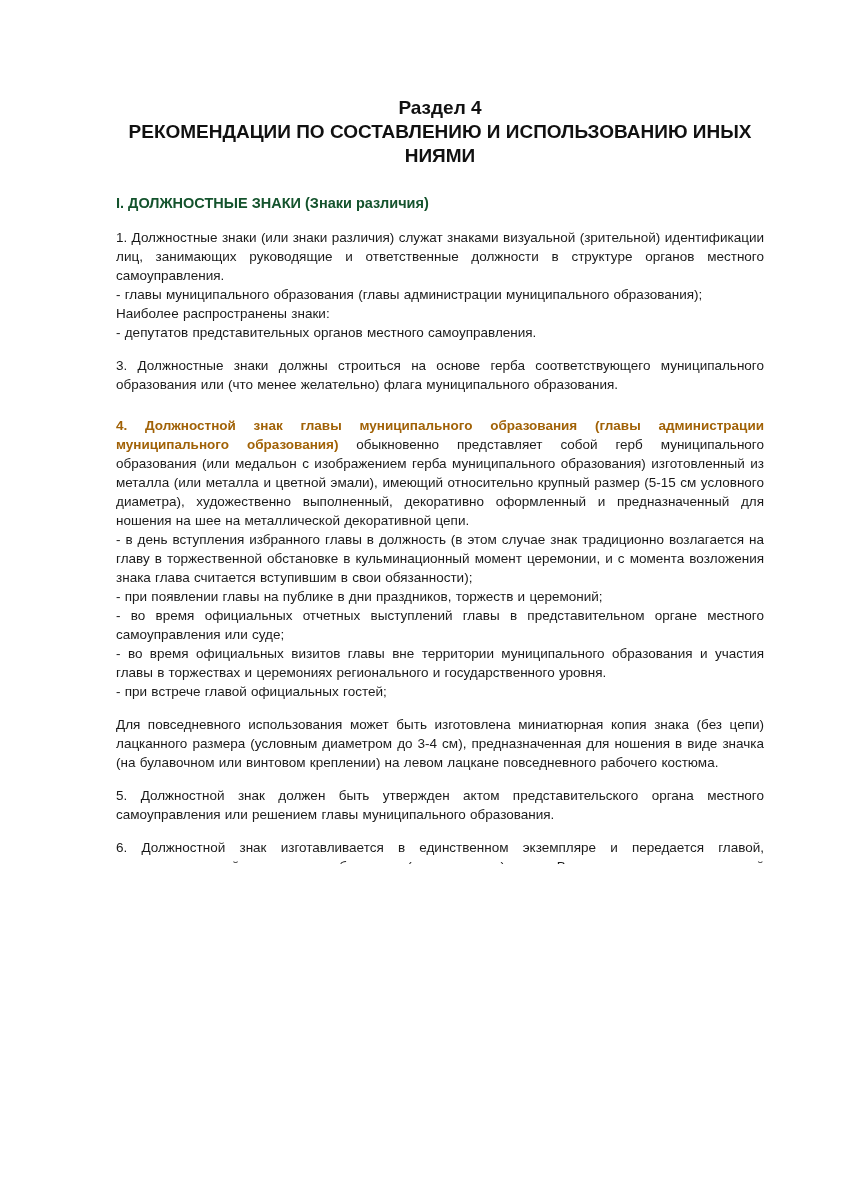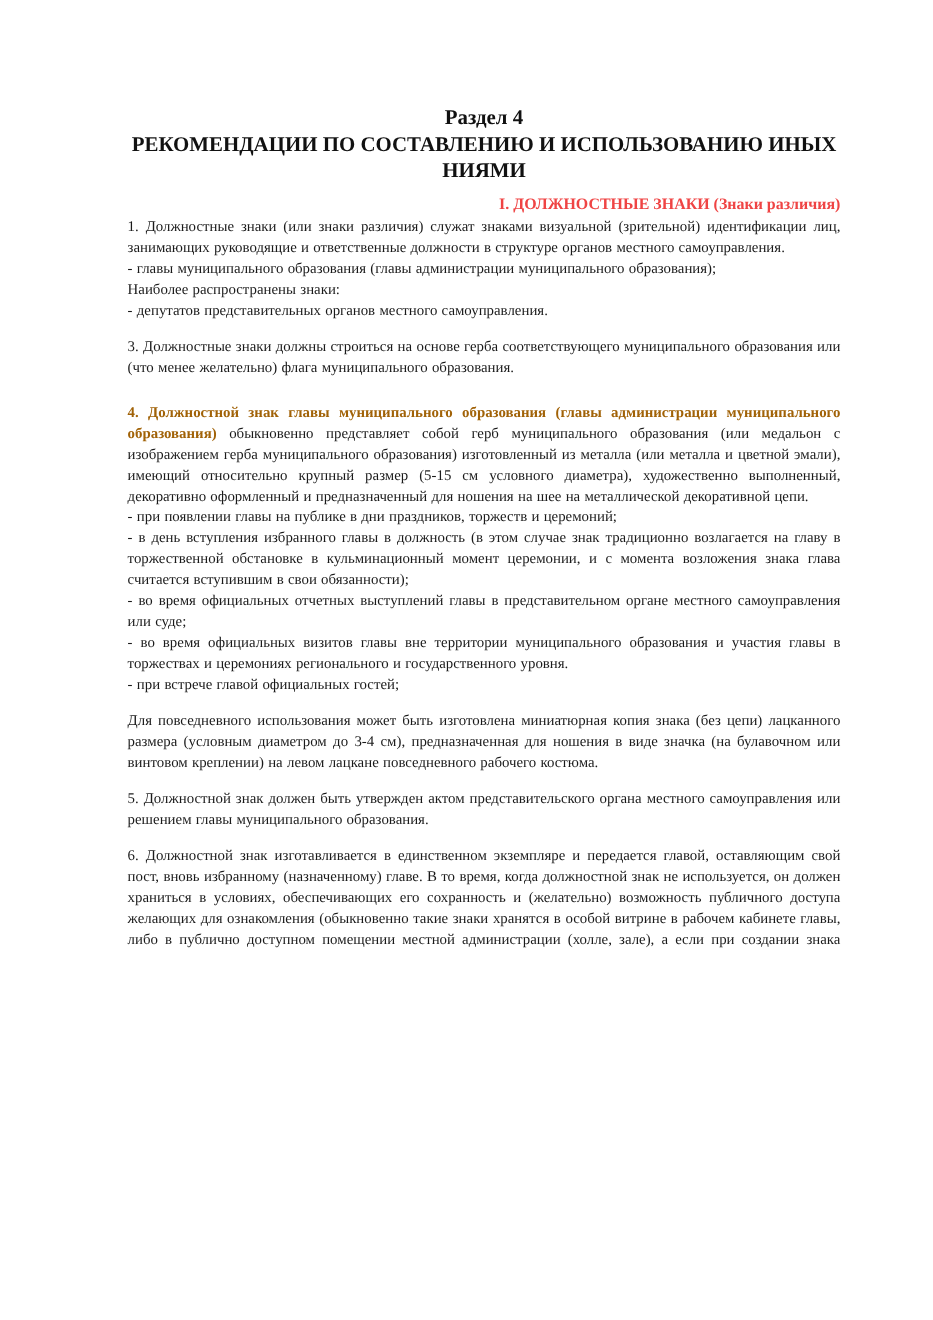--- a/index.html
+++ b/index.html
@@ -1,26 +1,26 @@
 <!DOCTYPE html>
 <html lang="ru"><head>
 <meta charset="utf-8">
 <style>
   html,body{margin:0;padding:0;}
   body{
     width:848px;height:1200px;background:#ffffff;
     font-family:"Liberation Sans",sans-serif;color:#1a1a1a;
     -webkit-font-smoothing:antialiased;
   }
-  .page{position:relative;width:848px;height:864px;background:#fff;overflow:hidden;font-family:Liberation Serif, serif;}
+  .page{position:relative;width:848px;height:864px;background:#fff;overflow:hidden;}
   .content{position:absolute;left:116px;top:96px;width:648px;}
   .doc-title{text-align:center;font-weight:700;font-size:19px;line-height:24px;color:#111;}
   .doc-title div{margin:0;}
-  .chapter{font-weight:700;font-size:14.5px;line-height:19px;margin-top:9px;color:#ef4444;text-align:right;}
-  .bodytext{}
+  .chapter{font-weight:700;font-size:14.5px;line-height:19px;margin-top:26px;color:#14532d;}
+  .bodytext{margin-top:15px;}
   .para{
     font-size:13.5px;line-height:19px;text-align:justify;
     margin:0 0 14px 0;word-spacing:0.5px;
   }
   .para .subline{text-align:justify;}
   .gap-lg{margin-top:22px;}
   b{color:#a16207;}
   .page-num{position:absolute;top:1122px;right:62px;font-size:17px;color:#1a1a1a;}
 </style>
 </head>
@@ -44,22 +44,22 @@
         <span class="subline" style="display:block">- главы муниципального образования (главы администрации муниципального образова­ния);</span>
         <span class="subline" style="display:block">Наиболее распространены знаки:</span>
         <span class="subline" style="display:block">- депутатов представительных органов местного самоуправления.</span>
       </p>
 
 
       <p class="para">3. Должностные знаки должны строиться на основе герба соответствующего муниципаль­ного образования или (что менее желательно) флага муниципального образования.</p>
 
       <p class="para gap-lg">
         <span class="subline" style="display:block"><b>4. Должностной знак главы муниципального образования (главы администрации муниципального образования)</b><span> обыкновенно представляет собой герб муниципального образования (или медальон с изображением герба муниципального образования) изго­товленный из металла (или металла и цветной эмали), имеющий относительно крупный размер (5-15 см условного диаметра), художественно выполненный, декоративно оформ­ленный и предназначенный для ношения на шее на металлической декоративной цепи.</span></span>
+        <span class="subline" style="display:block">- в день вступления избранного главы в должность (в этом случае знак традиционно воз­лагается на главу в торжественной обстановке в кульминационный момент церемонии, и с момента возложения знака глава считается вступившим в свои обязанности);</span>
         <span class="subline" style="display:block">- при появлении главы на публике в дни праздников, торжеств и церемоний;</span>
-        <span class="subline" style="display:block">- в день вступления избранного главы в должность (в этом случае знак традиционно воз­лагается на главу в торжественной обстановке в кульминационный момент церемонии, и с момента возложения знака глава считается вступившим в свои обязанности);</span>
         <span class="subline" style="display:block">- во время официальных отчетных выступлений главы в представительном органе мест­ного самоуправления или суде;</span>
         <span class="subline" style="display:block">- во время официальных визитов главы вне территории муниципального образования и участия главы в торжествах и церемониях регионального и государственного уровня.</span>
         <span class="subline" style="display:block">- при встрече главой официальных гостей;</span>
       </p>
 
       <p class="para">Для повседневного использования может быть изготовлена миниатюрная копия знака (без цепи) лацканного размера (условным диаметром до 3-4 см), предназначенная для ношения в виде значка (на булавочном или винтовом креплении) на левом лацкане по­вседневного рабочего костюма.</p>
 
       <p class="para">5. Должностной знак должен быть утвержден актом представительского органа местного самоуправления или решением главы муниципального образования.</p>
 
       <p class="para">6. Должностной знак изготавливается в единственном экземпляре и передается главой, оставляющим свой пост, вновь избранному (назначенному) главе. В то время, когда должностной знак не используется, он должен храниться в условиях, обеспечивающих его сохранность и (желательно) возможность публичного доступа желающих для озна­комления (обыкновенно такие знаки хранятся в особой витрине в рабочем кабинете гла­вы, либо в публично доступном помещении местной администрации (холле, зале), а если при создании знака использованы драгоценные металлы и драгоценные (полудрагоцен-</p>

